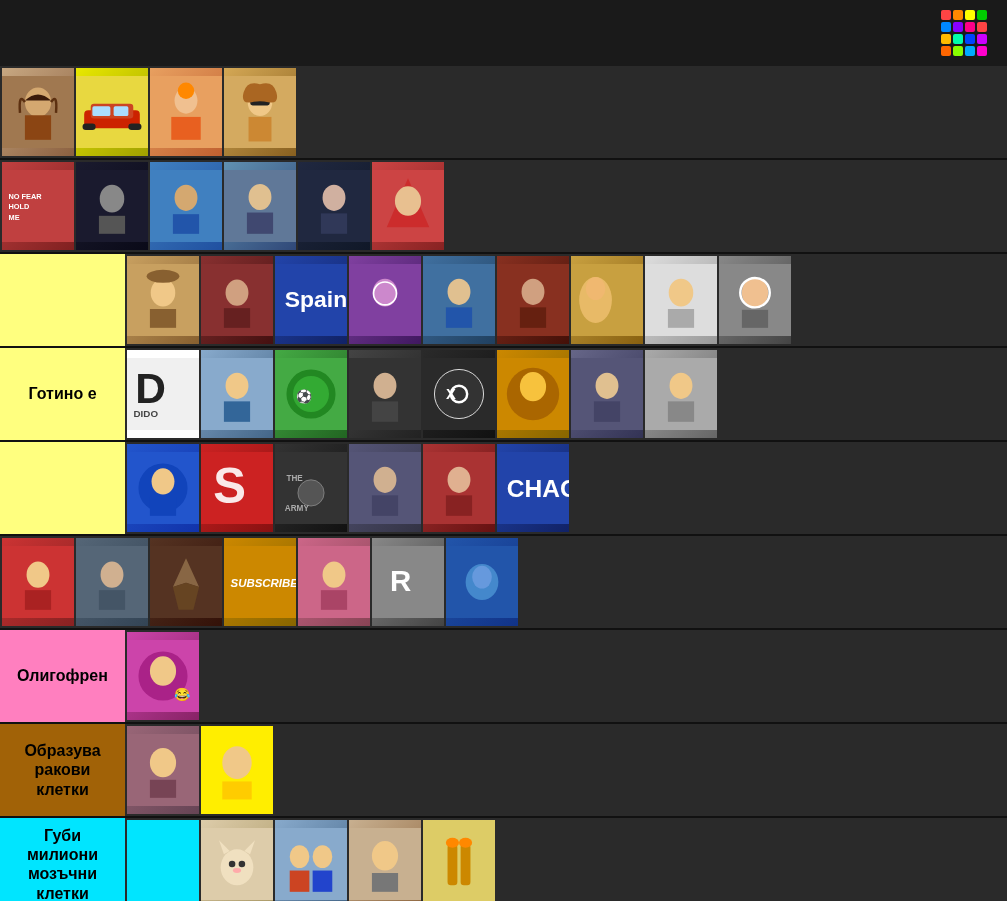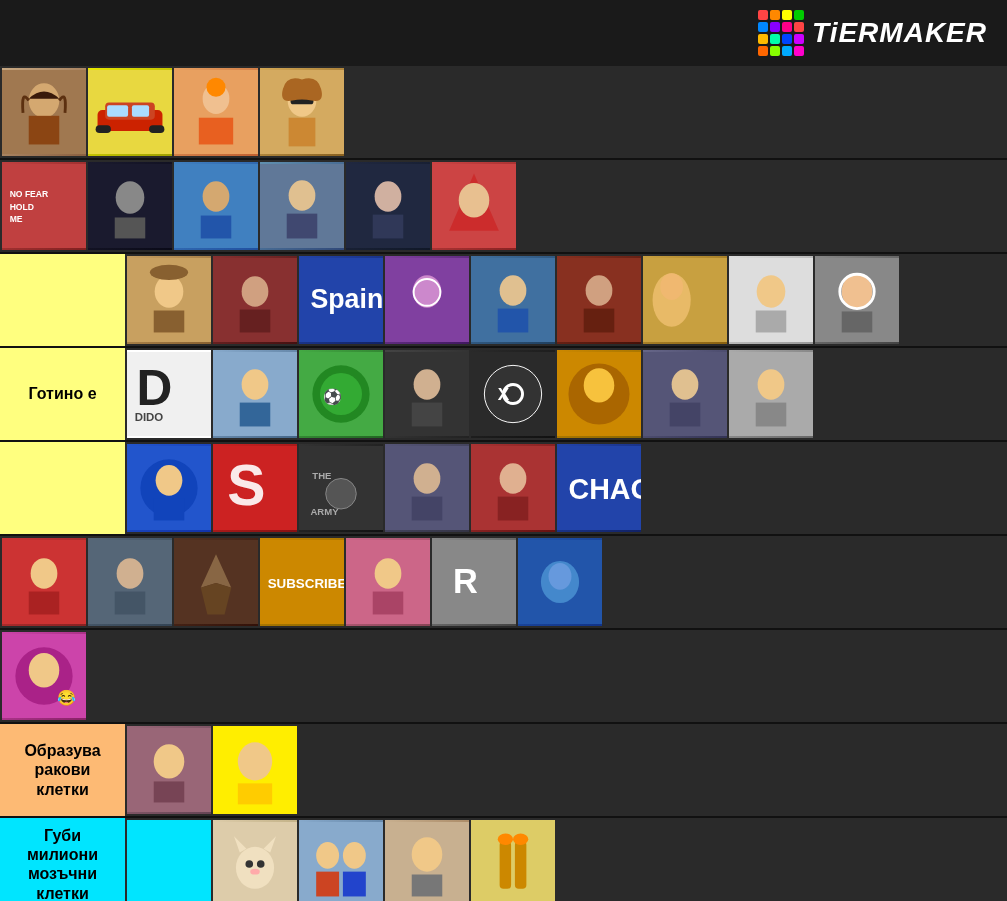--- a/index.html
+++ b/index.html
@@ -69,21 +69,21 @@
       display: flex;
       flex-wrap: wrap;
       flex: 1;
       background: #2a2a2a;
       gap: 2px;
       padding: 2px;
       align-content: flex-start;
     }
 
     .tier-item {
-      width: 84px;
+      width: 72px;
       height: 88px;
       overflow: hidden;
       flex-shrink: 0;
       position: relative;
     }
 
     
     .img-placeholder {
       width: 100%;
       height: 100%;
@@ -96,21 +96,21 @@
       text-align: center;
       overflow: hidden;
     }
 
     
     .row-s { background-color: #ff7f7f; }
     .row-a { background-color: #ffbf7f; }
     .row-b { background-color: #ffff7f; }
     .row-c { background-color: #7fff7f; }
     .row-e { background-color: #ff7fbf; }
-    .row-f { background-color: #fdba74; }
+    .row-f { background-color: #a16207; }
     .row-g { background-color: #00e5ff; }
   </style>
 </head>
 <body>
 
 <div>
 
   <div class="header">
     <div class="tiermaker-logo">
       <div class="logo-grid">
@@ -125,21 +125,20 @@
         <div class="logo-cell" style="background:#ff4444;"></div>
         <div class="logo-cell" style="background:#ffbb00;"></div>
         <div class="logo-cell" style="background:#00ffaa;"></div>
         <div class="logo-cell" style="background:#0044ff;"></div>
         <div class="logo-cell" style="background:#cc00ff;"></div>
         <div class="logo-cell" style="background:#ff6600;"></div>
         <div class="logo-cell" style="background:#88ff00;"></div>
         <div class="logo-cell" style="background:#00aaff;"></div>
         <div class="logo-cell" style="background:#ff00cc;"></div>
       </div>
-      <span class="logo-text">TiERMAKER</span>
     </div>
   </div>
 
   <div>
 
     <div class="tier-row">
       <div class="tier-items">
 
         <div class="tier-item">
           <div class="img-placeholder" style="background: linear-gradient(135deg, #c8a882 0%, #8b6040 100%);">
@@ -504,21 +503,21 @@
         <div class="tier-item">
           <div class="img-placeholder" style="background:linear-gradient(135deg,#553322,#331108);">
             <svg width="88" height="88" viewBox="0 0 88 88">
                 <rect width="88" height="88" fill="#553322"></rect>
                 <polygon points="44,15 60,50 44,45 28,50" fill="#886644"></polygon>
                 <polygon points="44,45 28,50 35,78 53,78 60,50" fill="#664422"></polygon>
               </svg>
           </div>
         </div>
         <div class="tier-item">
-          <div class="img-placeholder" style="background:linear-gradient(135deg,#cc8800,#886600);">
+          <div class="img-placeholder" style="background:linear-gradient(135deg,#cc8800,#886600);font-style:italic;">
             <svg width="88" height="88" viewBox="0 0 88 88">
                 <rect width="88" height="88" fill="#cc8800"></rect>
                 <text x="8" y="50" font-size="14" fill="#fff">SUBSCRIBE</text>
               </svg>
           </div>
         </div>
         <div class="tier-item">
           <div class="img-placeholder" style="background:linear-gradient(135deg,#cc6688,#884455);">
             <svg width="88" height="88" viewBox="0 0 88 88">
                 <rect width="88" height="88" fill="#cc6688"></rect>
@@ -541,20 +540,21 @@
                 <rect width="88" height="88" fill="#2255aa"></rect>
                 <ellipse cx="44" cy="44" rx="20" ry="22" fill="#4488cc"></ellipse>
                 <ellipse cx="44" cy="38" rx="12" ry="14" fill="#6699dd"></ellipse>
               </svg>
           </div>
         </div>
       </div>
     </div>
 
     <div class="tier-row">
+      <div class="tier-label row-e">Олигофрен</div>
       <div class="tier-items">
         <div class="tier-item">
           <div class="img-placeholder" style="background:linear-gradient(135deg,#cc44aa,#882266);">
             <svg width="88" height="88" viewBox="0 0 88 88">
                 <rect width="88" height="88" fill="#cc44aa"></rect>
                 <ellipse cx="44" cy="44" rx="30" ry="30" fill="#aa2288"></ellipse>
                 <ellipse cx="44" cy="38" rx="16" ry="18" fill="#f0c888"></ellipse>
                 <text x="58" y="72" font-size="16">😂</text>
               </svg>
           </div>

